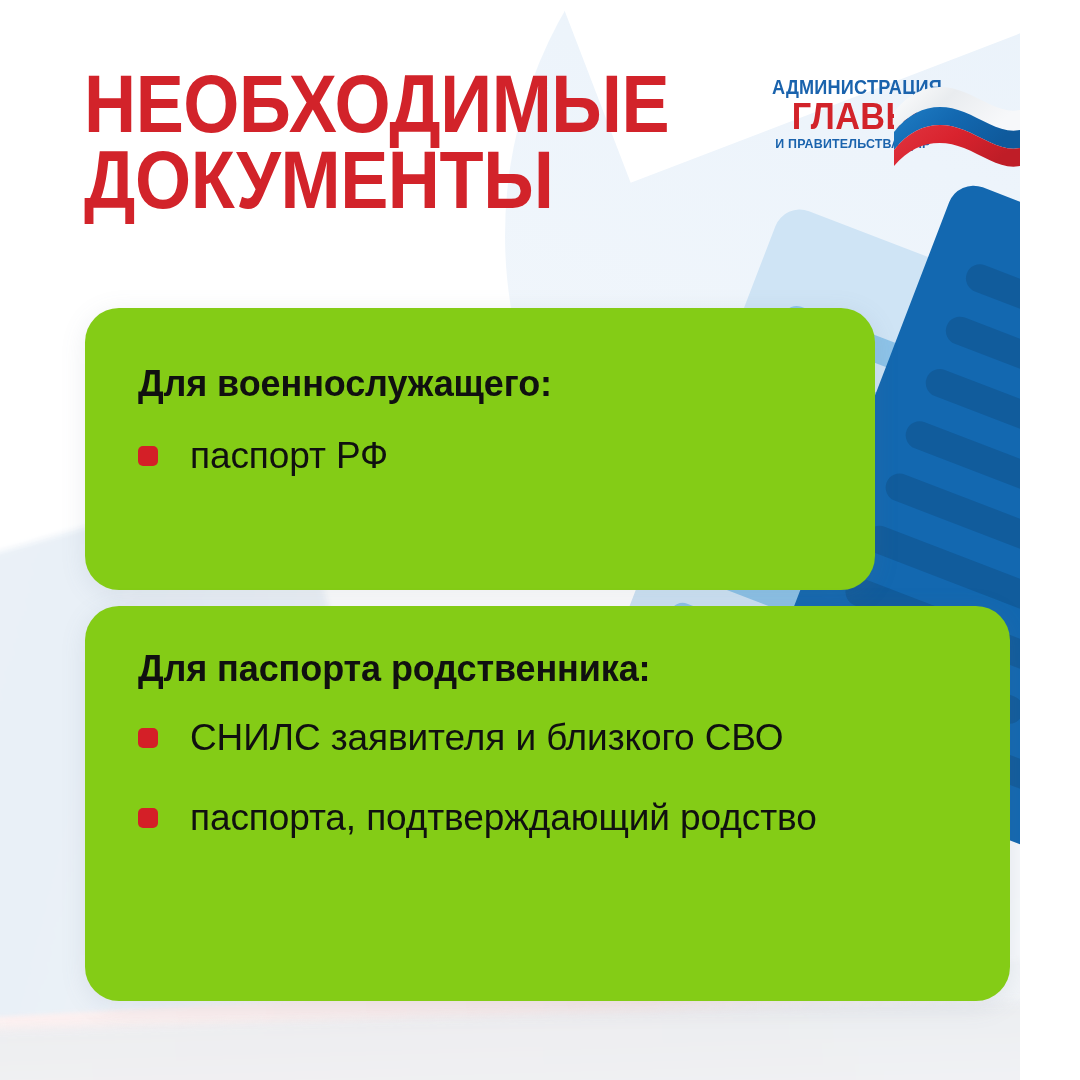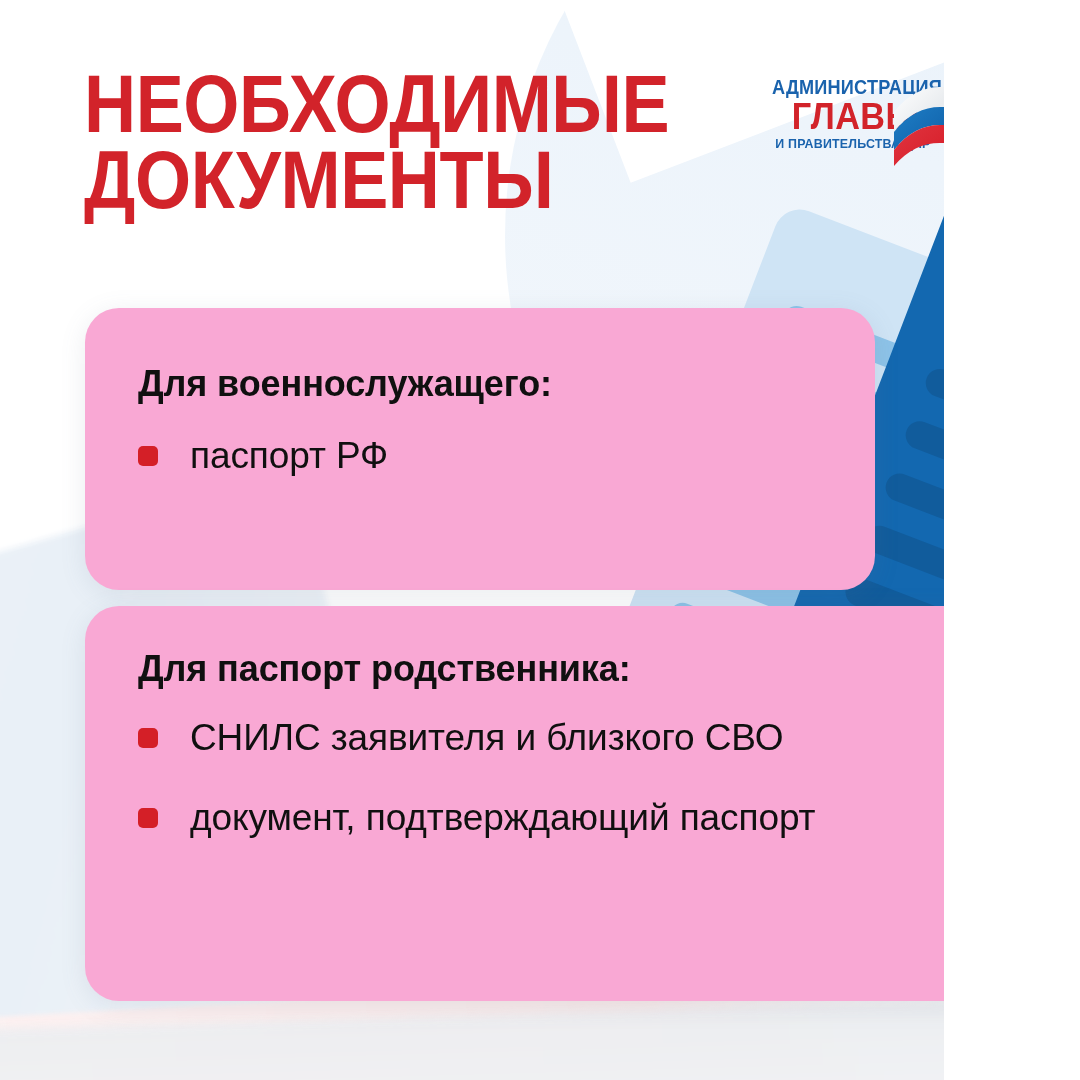--- a/index.html
+++ b/index.html
@@ -6,21 +6,21 @@
   * { margin:0; padding:0; box-sizing:border-box; }
 
   html, body {
     width:1080px; height:1080px;
     overflow:hidden;
     font-family:"Liberation Sans", sans-serif;
   }
 
   #canvas {
     position:relative;
-    width:944px; height:1080px;
+    width:1020px; height:1080px;
     background:#ffffff;
     overflow:hidden;
     text-decoration:underline;
   }
 
   
   .bg-layer { position:absolute; inset:0; overflow:hidden; }
 
   .bg-blue-circle {
     position:absolute;
@@ -161,21 +161,21 @@
   }
   .logo-flag {
     position:absolute;
     left:120px; top:2px;
     width:132px; height:92px;
   }
 
   
   .card {
     position:absolute;
-    background:#f9a8d4;
+    background:#84cc16;
     border-radius:34px;
     box-shadow:0 5px 26px rgba(100,115,140,0.13);
   }
   #card-1 { left:85px; top:308px; width:790px; height:282px; }
   #card-2 { left:85px; top:606px; width:925px; height:395px; }
 
   .card-heading {
     position:absolute;
     left:53px;
     color:#101010;
@@ -290,20 +290,20 @@
   </div>
 
   <div class="card" id="card-1">
     <div class="card-heading">Для военнослужащего:</div>
     <ul class="bullets">
       <li class="bullet-item">паспорт РФ</li>
     </ul>
   </div>
 
   <div class="card" id="card-2">
-    <div class="card-heading">Для паспорт родственника:</div>
+    <div class="card-heading">Для паспорта родственника:</div>
     <ul class="bullets">
       <li class="bullet-item">СНИЛС заявителя и близкого СВО</li>
-      <li class="bullet-item">документ, подтверждающий паспорт</li>
+      <li class="bullet-item">паспорта, подтверждающий родство</li>
     </ul>
   </div>
 
 </div>
 
 </body></html>

